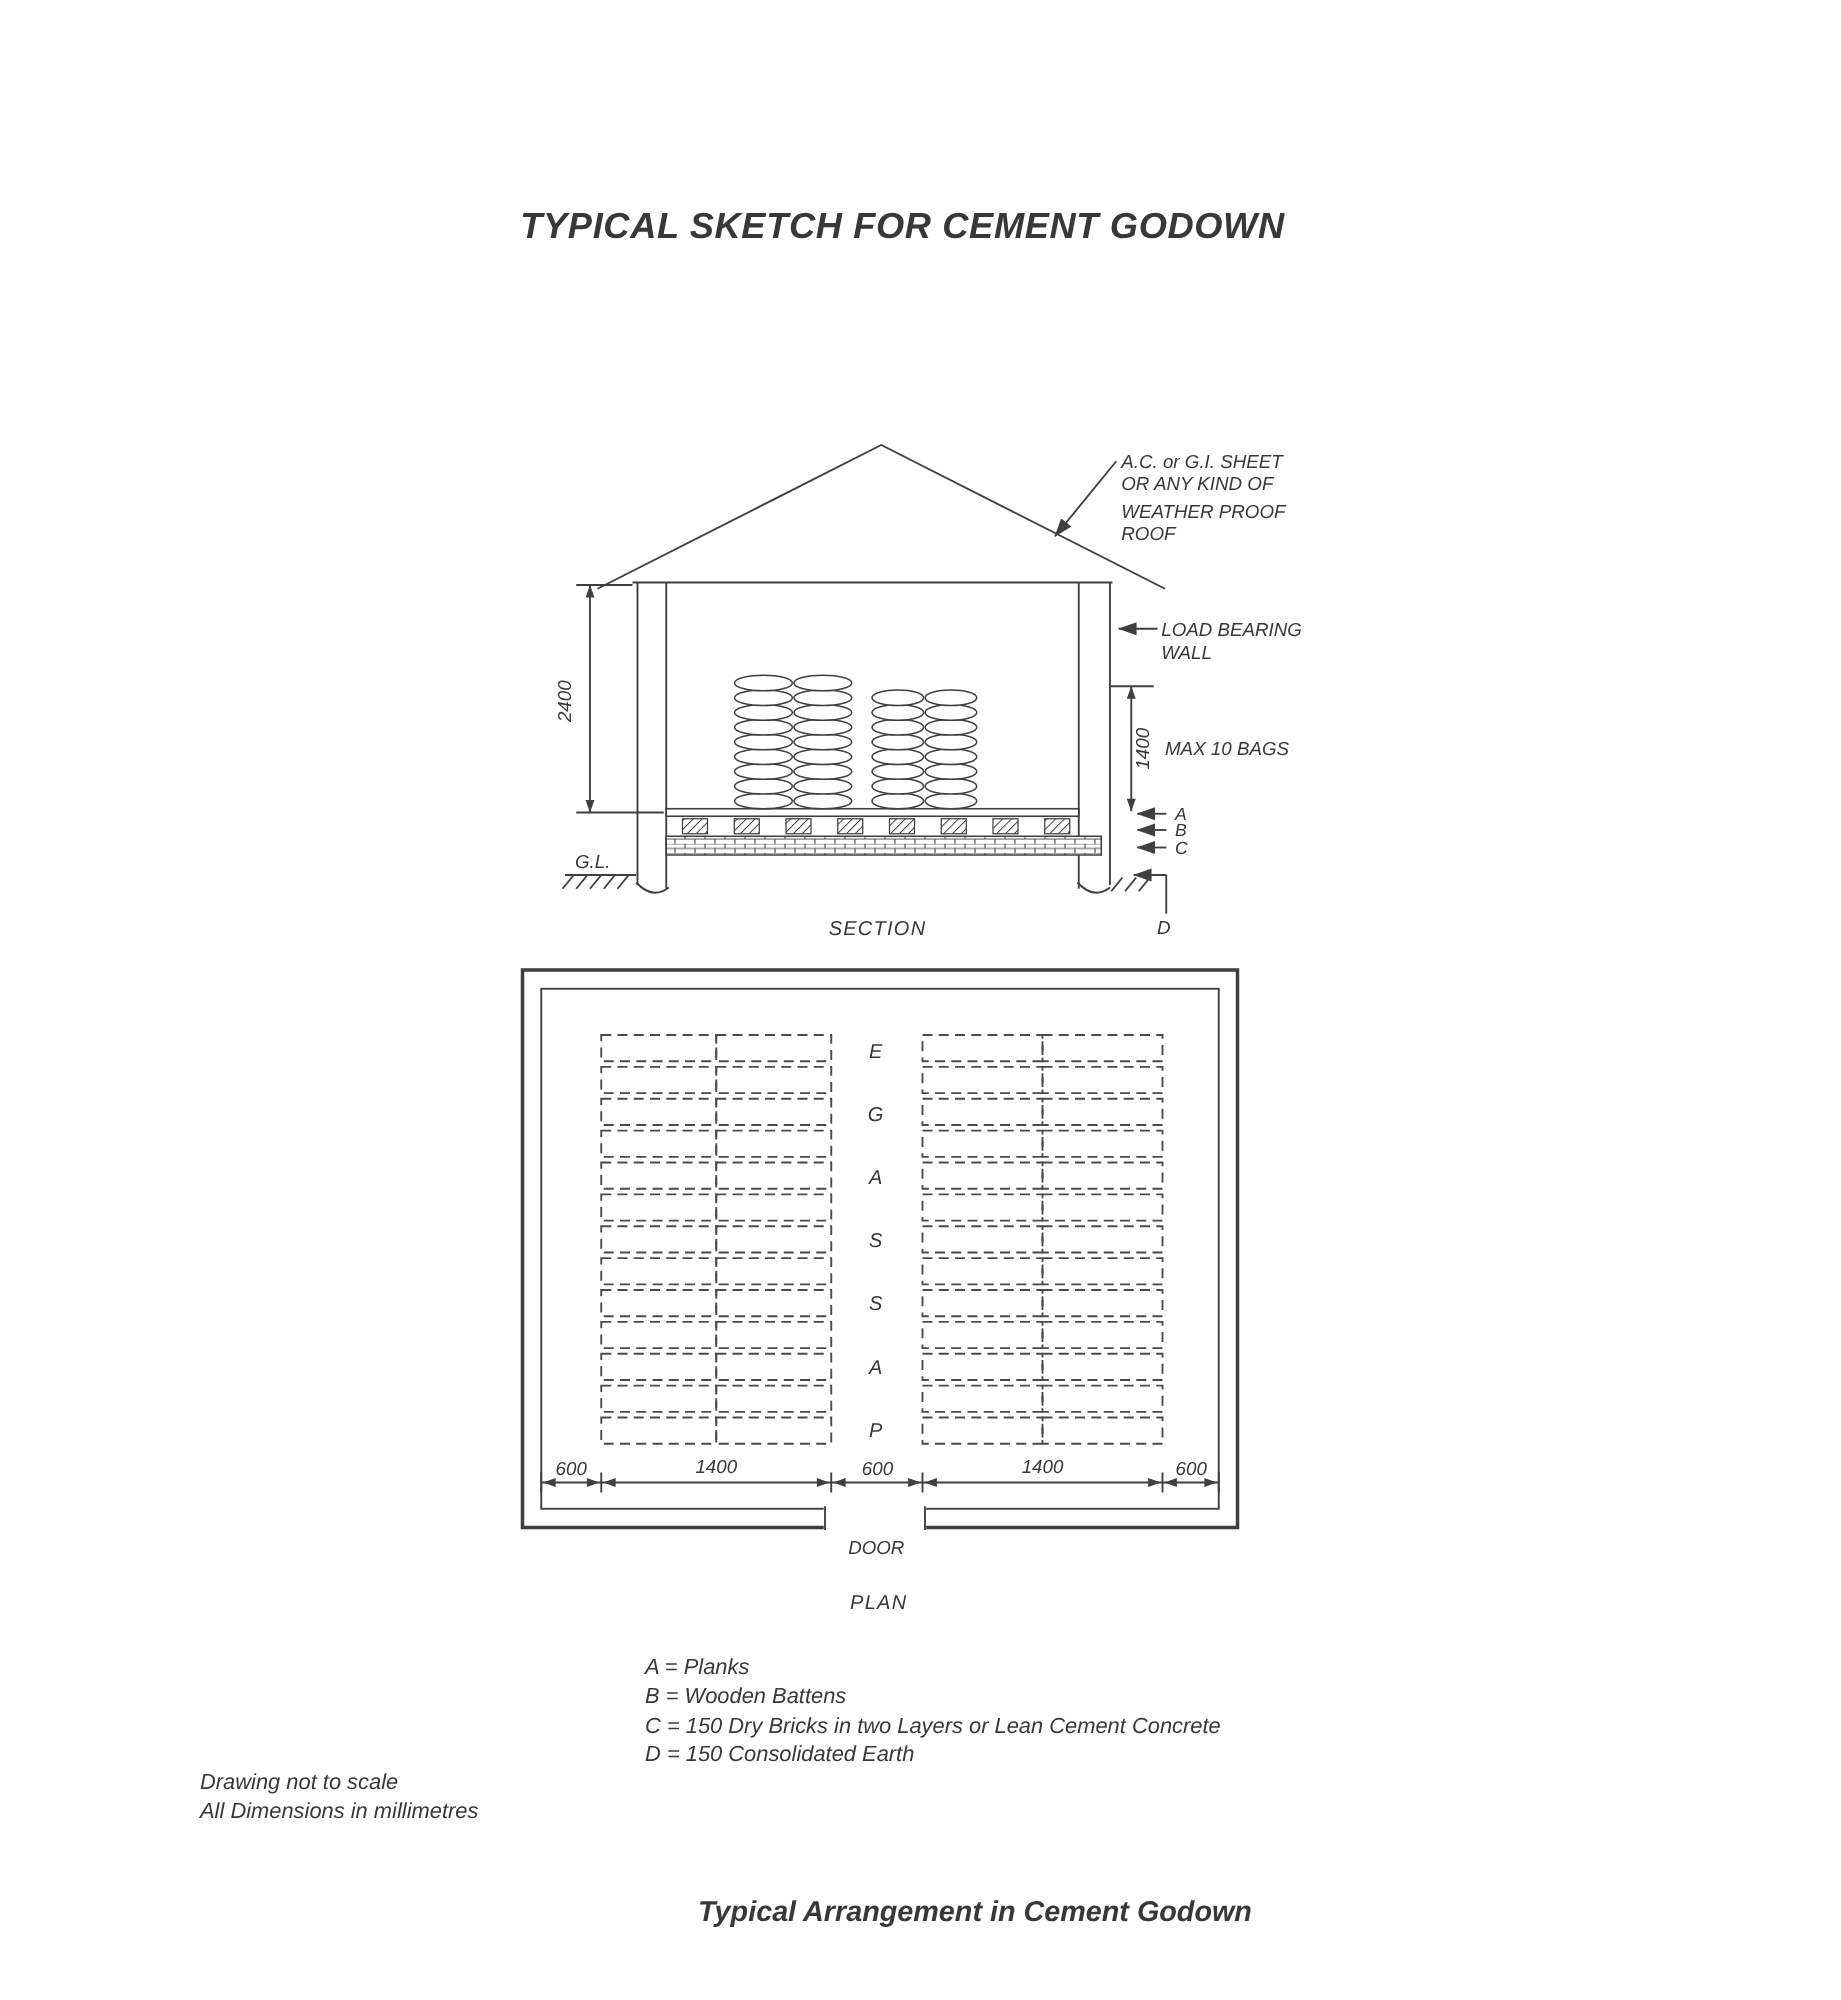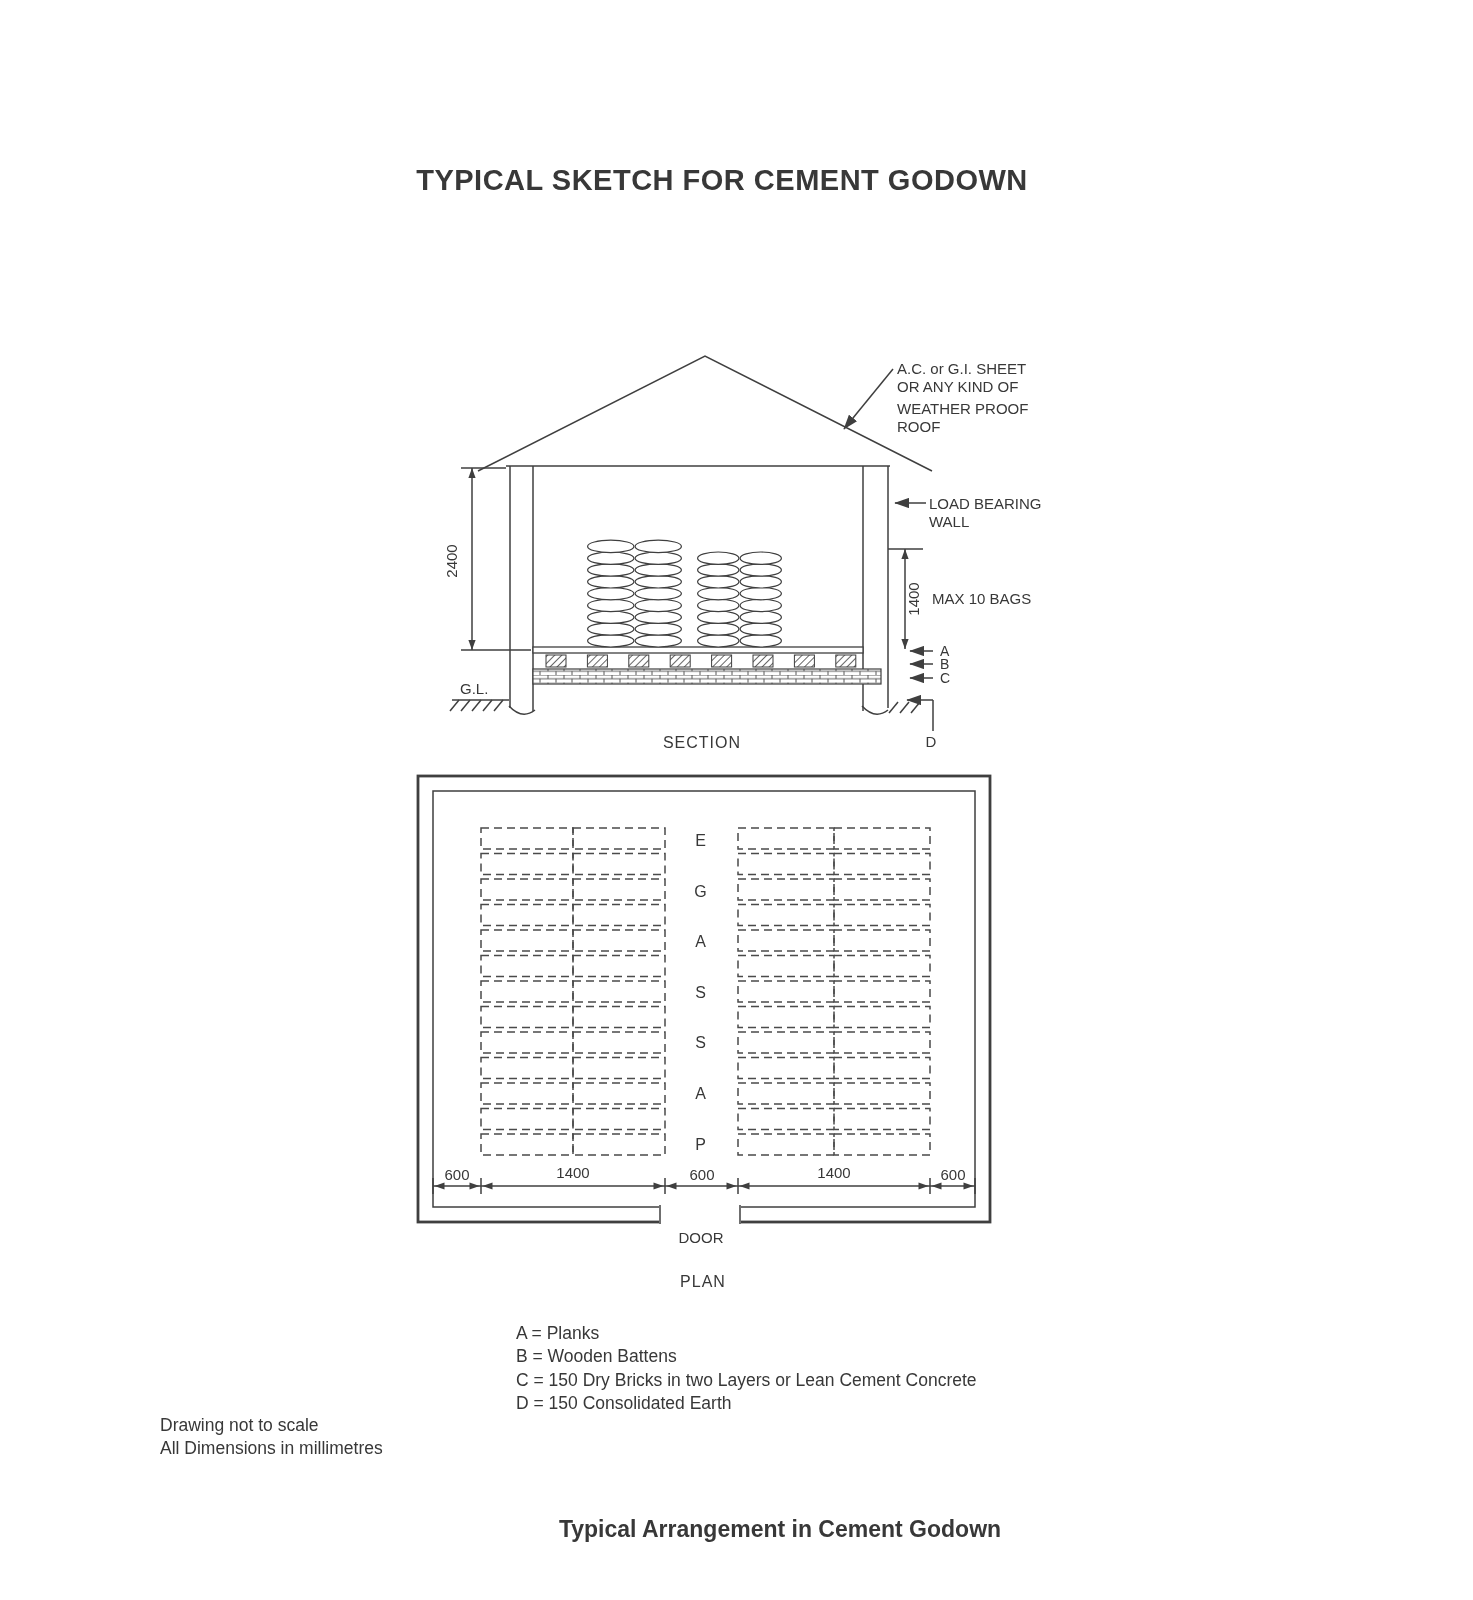--- a/index.html
+++ b/index.html
@@ -1,16 +1,16 @@
 <!DOCTYPE html>
 <html><head>
 <meta charset="utf-8">
 <style>
   html,body{margin:0;padding:0;background:#ffffff;}
-  .page{position:relative;width:1473px;height:1600px;background:#fff;overflow:hidden;}
+  .page{position:relative;width:1473px;height:1600px;background:#fff;overflow:hidden;font-style:italic;}
   svg{display:block;}
   svg text{font-family:"Liberation Sans","DejaVu Sans",sans-serif;fill:#383838;}
   .title{font-size:29px;font-weight:bold;letter-spacing:0.5px;}
   .footer{font-size:23px;font-weight:bold;}
   .t14{font-size:14px;}
   .t15{font-size:15px;}
   .t16{font-size:16px;letter-spacing:1px;}
   .t17{font-size:17.5px;}
   .dim{font-size:15px;}
   .ln{stroke:#3f3f3f;stroke-width:1.5;fill:none;}

